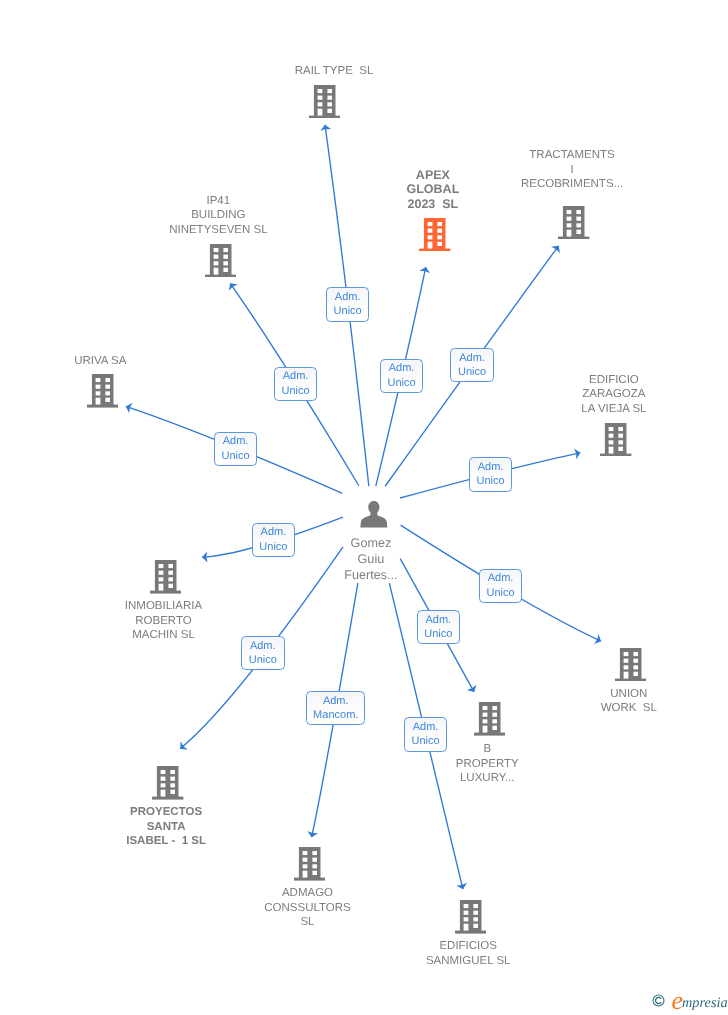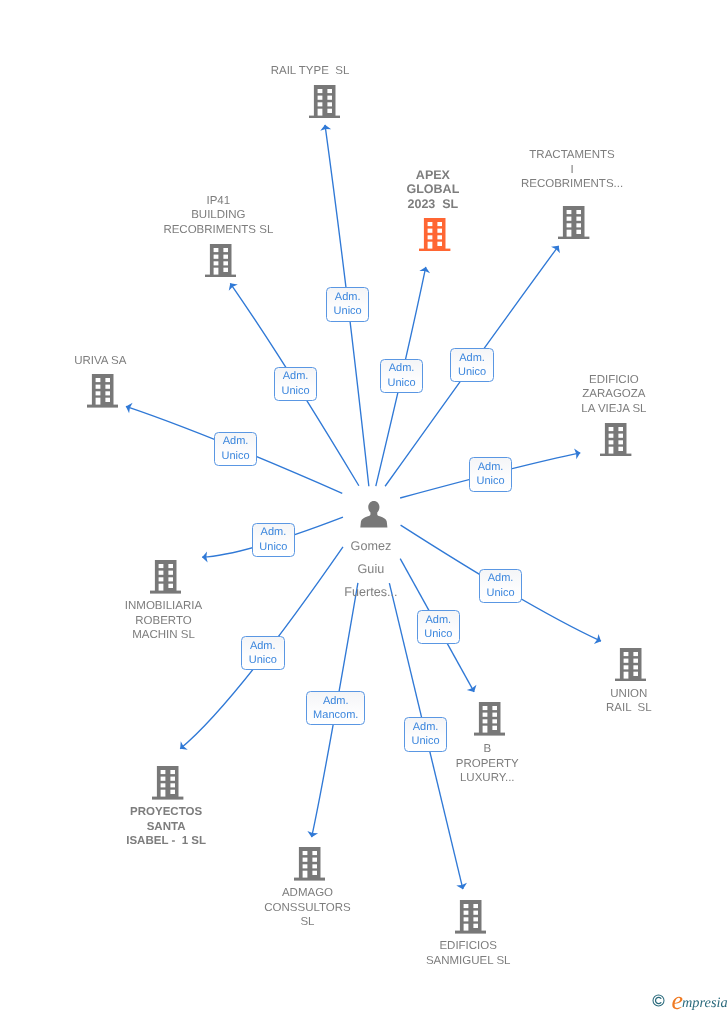--- a/index.html
+++ b/index.html
@@ -5,21 +5,21 @@
 <style>
   html,body{margin:0;padding:0;background:#ffffff;}
   body{width:728px;height:1015px;font-family:"Liberation Sans",sans-serif;overflow:hidden;position:relative;
         -webkit-font-smoothing:antialiased;text-rendering:geometricPrecision;}
   .node-label,.center-label,.rel-box,.watermark{-webkit-font-smoothing:antialiased;transform:translateZ(0);}
   #graph{position:absolute;left:0;top:0;width:728px;height:1015px;}
   #edges{position:absolute;left:0;top:0;width:728px;height:1015px;pointer-events:none;}
   .node{position:absolute;}
   .node-icon{position:absolute;left:0;top:0;line-height:0;}
   .node-label{position:absolute;text-align:center;color:#7d7d7d;font-size:11.5px;line-height:14.6px;white-space:pre-wrap;}
-  .center-label{position:absolute;text-align:center;color:#808080;font-size:12.6px;line-height:23px;white-space:pre-wrap;}
+  .center-label{position:absolute;text-align:center;color:#808080;font-size:12.6px;line-height:16px;white-space:pre-wrap;}
   .rel-box{position:absolute;box-sizing:border-box;border:1.4px solid #5a97e3;border-radius:4.5px;
            background:linear-gradient(180deg,#f4f5f7 0%,#fcfcfd 55%,#ffffff 100%);color:#3b86dd;font-size:11px;line-height:14.4px;text-align:center;
            display:flex;flex-direction:column;align-items:center;justify-content:center;white-space:pre-wrap;}
   .watermark{position:absolute;display:flex;align-items:baseline;}
 </style>
 </head>
 <body>
 
 <div id="graph">
   <svg id="edges" width="728" height="1015" viewBox="0 0 728 1015">
@@ -59,42 +59,42 @@
         <rect x="8.6" y="10.6" width="4.8" height="4.2"></rect>
         <rect x="18.4" y="10.6" width="4.6" height="4.2"></rect>
         <rect x="8.6" y="17.3" width="4.8" height="4.1"></rect>
         <rect x="18.4" y="17.3" width="4.6" height="4.1"></rect>
         <rect x="8.6" y="23.7" width="4.8" height="6.9"></rect>
         <rect x="18.4" y="23.7" width="4.6" height="4.3"></rect>
       </g>
     </g>
         </svg></span>
     </div>
-    <div class="node-label" style="left: 215px; width: 190px; top: 64.21px;">RAIL TYPE  SL</div>
+    <div class="node-label" style="left: 239px; width: 190px; top: 64.21px;">RAIL TYPE  SL</div>
     <div class="node" style="left: 204.65px; top: 243.6px; width: 31.4px; height: 33.6px;">
       <span class="node-icon"><svg width="31.4" height="33.6" viewBox="0 0 31.4 33.6" xmlns="http://www.w3.org/2000/svg">
     <g fill="#787878">
       <rect x="4.9" y="0" width="21.6" height="31.2"></rect>
       <rect x="0" y="30.6" width="31.4" height="3.0"></rect>
       <g fill="#ffffff">
         <rect x="8.6" y="4.0" width="4.8" height="4.1"></rect>
         <rect x="18.4" y="4.0" width="4.6" height="4.1"></rect>
         <rect x="8.6" y="10.6" width="4.8" height="4.2"></rect>
         <rect x="18.4" y="10.6" width="4.6" height="4.2"></rect>
         <rect x="8.6" y="17.3" width="4.8" height="4.1"></rect>
         <rect x="18.4" y="17.3" width="4.6" height="4.1"></rect>
         <rect x="8.6" y="23.7" width="4.8" height="6.9"></rect>
         <rect x="18.4" y="23.7" width="4.6" height="4.3"></rect>
       </g>
     </g>
         </svg></span>
     </div>
     <div class="node-label" style="left: 123.35px; width: 190px; top: 193.81px;">IP41
 BUILDING
-RECOBRIMENTS SL</div>
+NINETYSEVEN SL</div>
     <div class="node" style="left: 86.55px; top: 374.2px; width: 31.4px; height: 33.6px;">
       <span class="node-icon"><svg width="31.4" height="33.6" viewBox="0 0 31.4 33.6" xmlns="http://www.w3.org/2000/svg">
     <g fill="#787878">
       <rect x="4.9" y="0" width="21.6" height="31.2"></rect>
       <rect x="0" y="30.6" width="31.4" height="3.0"></rect>
       <g fill="#ffffff">
         <rect x="8.6" y="4.0" width="4.8" height="4.1"></rect>
         <rect x="18.4" y="4.0" width="4.6" height="4.1"></rect>
         <rect x="8.6" y="10.6" width="4.8" height="4.2"></rect>
         <rect x="18.4" y="10.6" width="4.6" height="4.2"></rect>
@@ -182,21 +182,21 @@
         <rect x="18.4" y="10.6" width="4.6" height="4.2"></rect>
         <rect x="8.6" y="17.3" width="4.8" height="4.1"></rect>
         <rect x="18.4" y="17.3" width="4.6" height="4.1"></rect>
         <rect x="8.6" y="23.7" width="4.8" height="6.9"></rect>
         <rect x="18.4" y="23.7" width="4.6" height="4.3"></rect>
       </g>
     </g>
         </svg></span>
     </div>
     <div class="node-label" style="left: 533.8px; width: 190px; top: 686.73px;">UNION
-RAIL  SL</div>
+WORK  SL</div>
     <div class="node" style="left: 473.55px; top: 702.2px; width: 31.4px; height: 33.6px;">
       <span class="node-icon"><svg width="31.4" height="33.6" viewBox="0 0 31.4 33.6" xmlns="http://www.w3.org/2000/svg">
     <g fill="#787878">
       <rect x="4.9" y="0" width="21.6" height="31.2"></rect>
       <rect x="0" y="30.6" width="31.4" height="3.0"></rect>
       <g fill="#ffffff">
         <rect x="8.6" y="4.0" width="4.8" height="4.1"></rect>
         <rect x="18.4" y="4.0" width="4.6" height="4.1"></rect>
         <rect x="8.6" y="10.6" width="4.8" height="4.2"></rect>
         <rect x="18.4" y="10.6" width="4.6" height="4.2"></rect>

